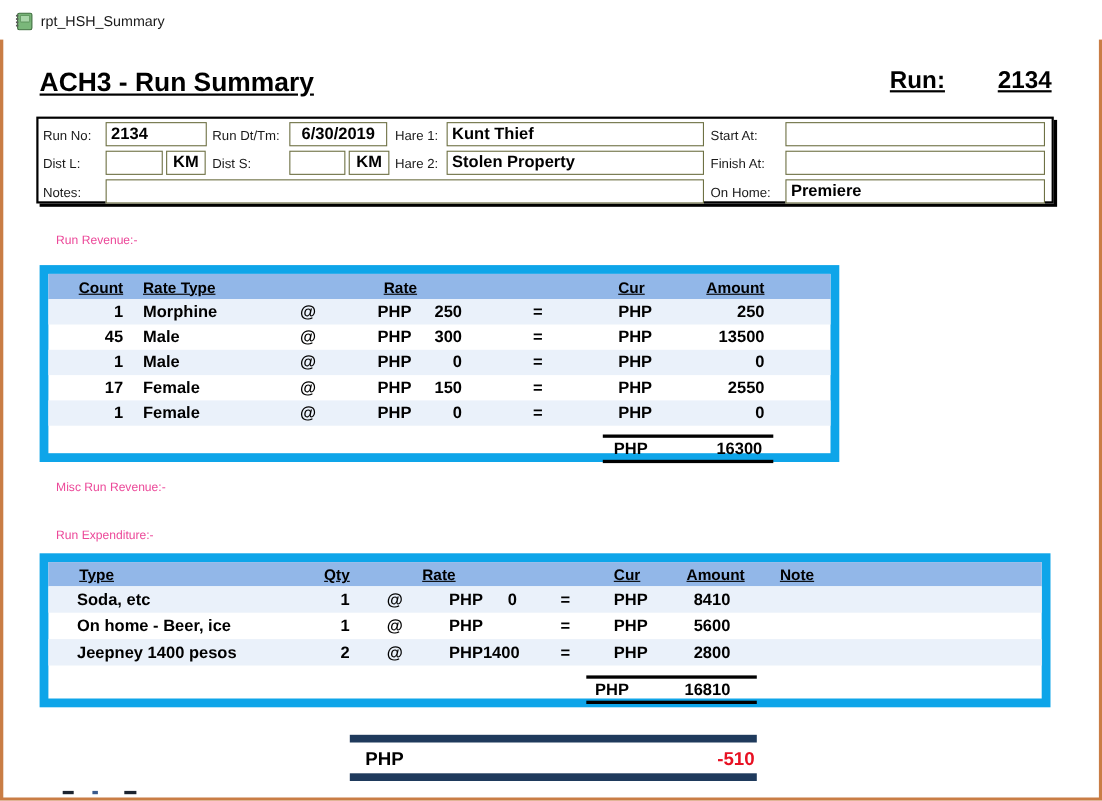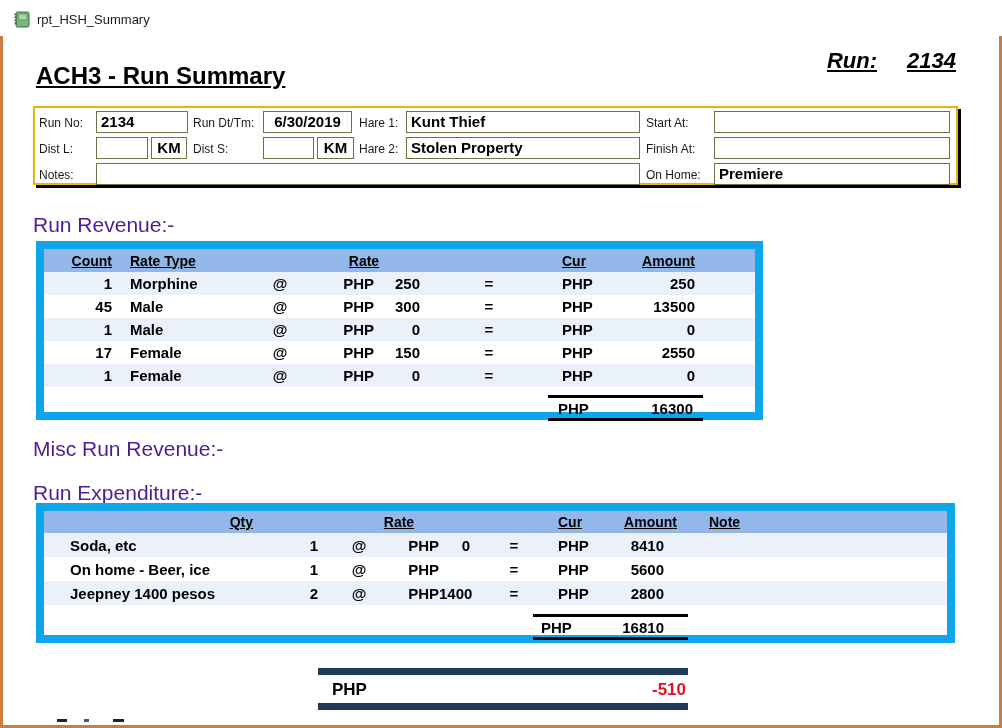--- a/index.html
+++ b/index.html
@@ -8,38 +8,38 @@
     position:relative; width:1002px; height:728px; background:#ffffff;
     box-shadow: inset 0 0 0 3px #c97d45; overflow:hidden; color:#000;padding-left:31px;
   }
   
   .titlebar { position:absolute; left:0; top:0; width:100%; height:36px; background:#fff; }
   .report-icon { position:absolute; left:13px; top:11px; width:17px; height:17px; }
   .titlebar-text { position:absolute; left:37px; top:12px; font-size:13px; color:#1a1a1a; }
 
   
   .report-title { position:absolute; left:36px; top:62px; font-size:24px; font-weight:bold; text-decoration:underline; }
-  .run-group { position:absolute; right:46px; top:48px; display:flex; gap:30px;font-style:italic; }
+  .run-group { position:absolute; right:46px; top:60px; display:flex; gap:48px; }
   .run-group span { font-size:22px; font-weight:bold; text-decoration:underline; }
 
   
   .headform {
     position:absolute; left:33px; top:106px; width:925px; height:79px;
-    border:2px solid #eab308; background:#fff; box-shadow:3px 3px 0 0 #000;
+    border:2px solid #000000; background:#fff; box-shadow:3px 3px 0 0 #000;
   }
   .hf-label { position:absolute; font-size:12px; color:#1a1a1a; white-space:nowrap; }
   .hf-input {
     position:absolute; height:22px; border:1px solid #6e7144; background:#fff;
     font-size:15px; font-weight:bold; line-height:20px; padding:0 4px; white-space:nowrap; overflow:hidden;
   }
   .hf-km { text-align:center; padding:0; }
   .hf-center { text-align:center; }
 
   
-  .section-label { position:absolute; left:33px; font-size:21px; color:#4c1d95; }
+  .section-label { position:absolute; left:51px; font-size:11px; color:#ec4899; }
 
   
   .tbl { position:absolute; background:#fff; border:8px solid #0ea5e9; }
   .rev-tbl { left:36px; top:241px; width:727px; height:179px; }
   .exp-tbl { left:36px; top:503px; width:919px; height:140px; }
 
   .grid-row { display:grid; align-items:center; white-space:nowrap; }
   .rev-grid { grid-template-columns:72px 140px 48px 70px 50px 130px 70px 75px 1fr; }
   .exp-grid { grid-template-columns:215px 65px 70px 45px 35px 80px 65px 60px 1fr; }
 
@@ -214,20 +214,21 @@
       <span>16300</span>
     </div>
   </div>
 
   <div class="section-label" style="top:437px;">Misc Run Revenue:-</div>
 
   <div class="section-label" style="top:481px;">Run Expenditure:-</div>
 
   <div class="tbl exp-tbl">
     <div class="grid-row exp-grid hdr-row">
+      <span class="h-type">Type</span>
       <span class="h-qty">Qty</span>
       <span class="h-rate-exp">Rate</span>
       <span></span>
       <span class="h-cur2">Cur</span>
       <span class="h-amt2">Amount</span>
       <span class="h-note">Note</span>
     </div>
 
     <div class="grid-row exp-grid data-row row-alt">
       <span class="c-type2">Soda, etc</span>

